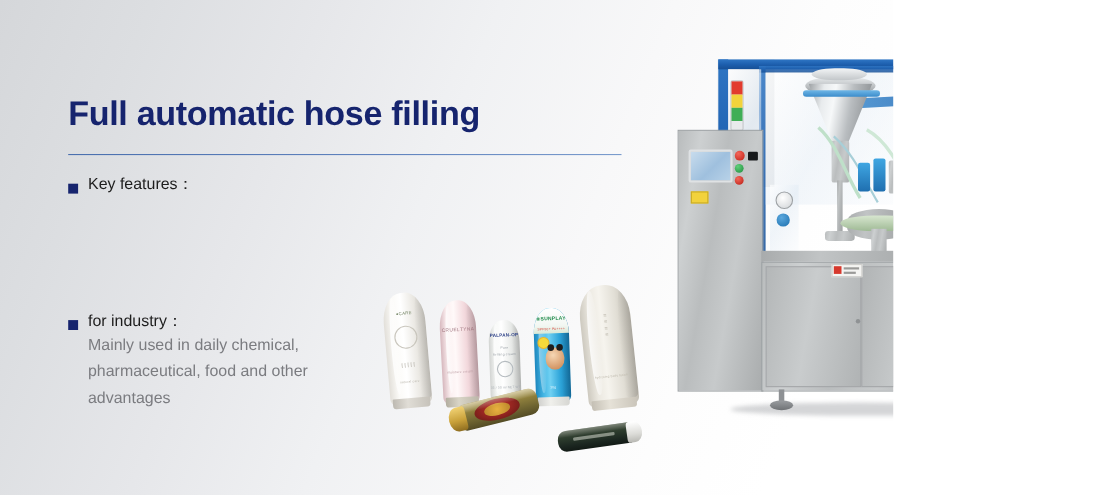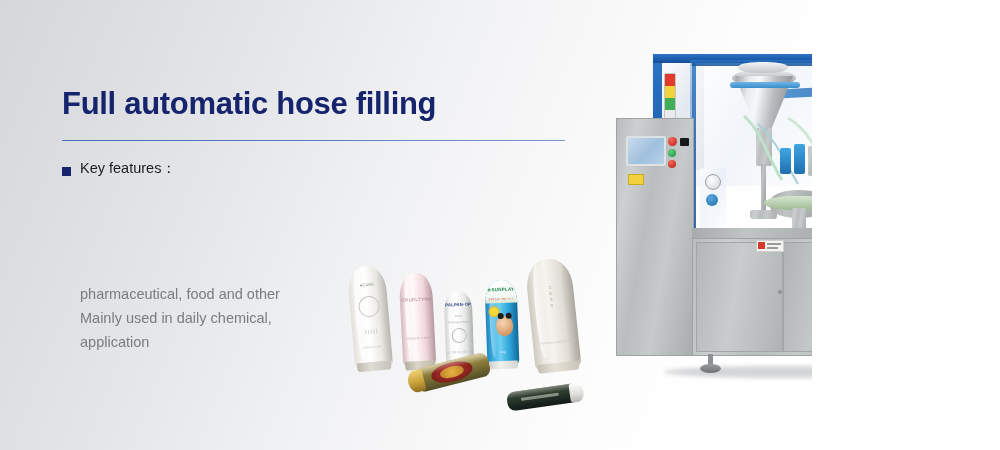--- a/index.html
+++ b/index.html
@@ -73,24 +73,28 @@
   <div id="divider"></div>
 
   <div class="block" id="feat">
     <div class="bullet-row">
       <span class="sq"></span>
       <span class="bhead">Key features：</span>
     </div>
   </div>
 
   <div class="block" id="ind">
+    <div class="bullet-row">
+      <span class="sq"></span>
+      <span class="bhead">for industry：</span>
+    </div>
     <div class="bbody">
+      <div>Mainly used in daily chemical,</div>
       <div>pharmaceutical, food and other</div>
-      <div>Mainly used in daily chemical,</div>
-      <div class="last">application</div>
+      <div class="last">advantages</div>
     </div>
   </div>
 
   <div id="tubes">
 
     <div class="tube" style="left:6px;top:14px;width:38px;height:104px;transform:rotate(-5deg);">
       <div class="tbody" style="background:linear-gradient(90deg,#e2dfd9 0%,#fbfaf7 22%,#ffffff 44%,#eceae5 72%,#d4d1ca 100%);">
         <div class="gloss"></div>
           <div class="shade"></div>
         <div class="lbl" style="top:15%;color:#7d8d6f;font-size:4px;">●CARE</div>

